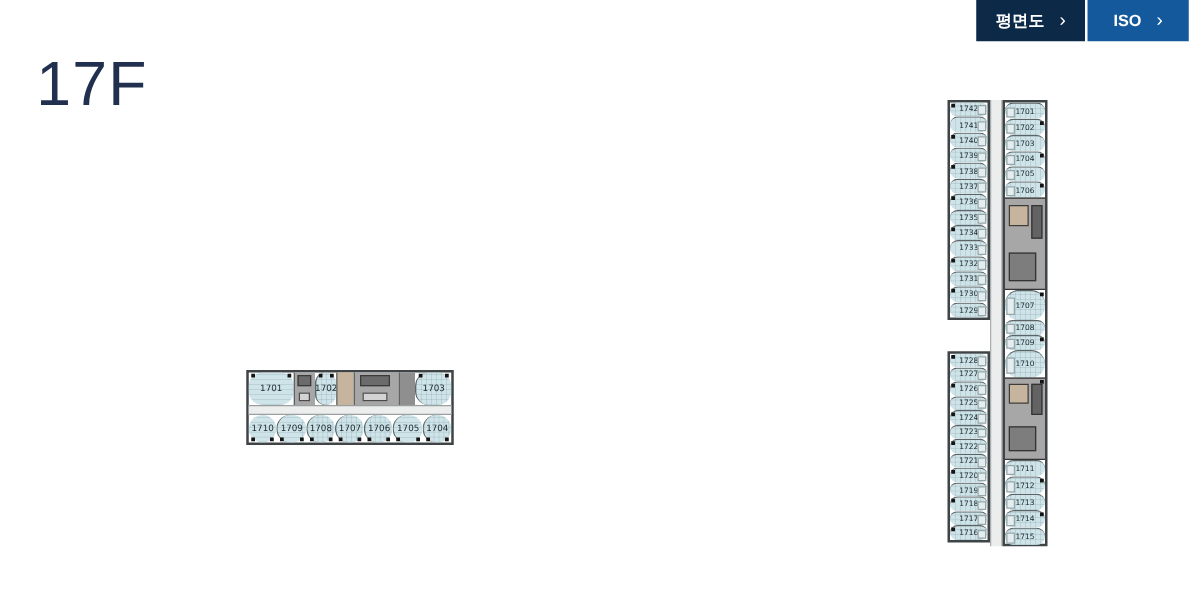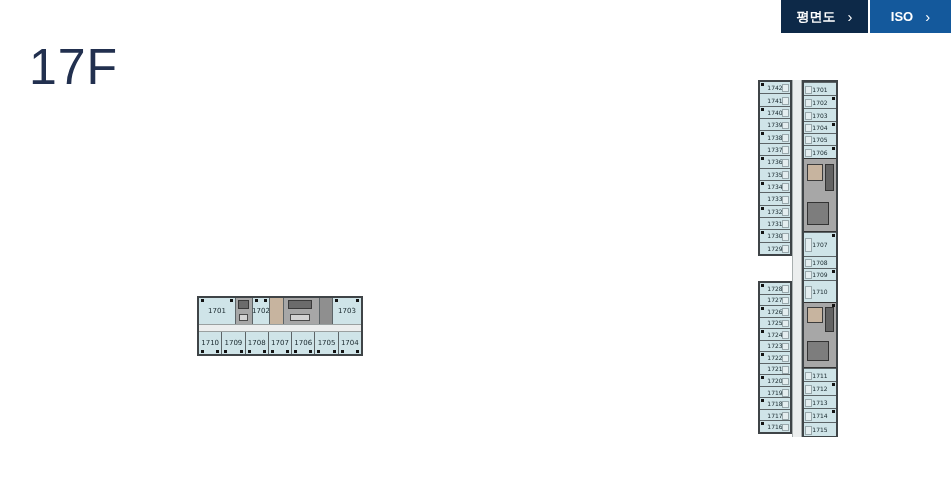--- a/index.html
+++ b/index.html
@@ -23,20 +23,21 @@
     position:absolute;left:29px;top:38px;margin:0;
     font-size:50px;font-weight:200;letter-spacing:1px;
     color:var(--title-color,#22304f);
   }
   
   .unit{
     background-color:var(--unit-fill,#cfe4e8);
     background-image:
       repeating-linear-gradient(0deg, rgba(110,145,155,.22) 0, rgba(110,145,155,.22) .5px, transparent .5px, transparent 4px),
       repeating-linear-gradient(90deg, rgba(110,145,155,.22) 0, rgba(110,145,155,.22) .5px, transparent .5px, transparent 4px);
+    border-radius: 11px;
   }
   .lbl{
     position:absolute;inset:0;display:flex;align-items:center;justify-content:center;
     color:#17262b;font-family:"DejaVu Sans",sans-serif;pointer-events:none;
   }
   .cd{position:absolute;box-sizing:border-box;}
   
   #planH{position:absolute;left:197px;top:296px;width:162px;border:2px solid var(--outline,#3f4447);background:#fff;}
   #planH .rowT{display:flex;height:26px;}
   #planH .corrH{height:6px;background:var(--corridor-fill,#eceeee);border-top:1px solid #9aa0a0;border-bottom:1px solid #9aa0a0;}

